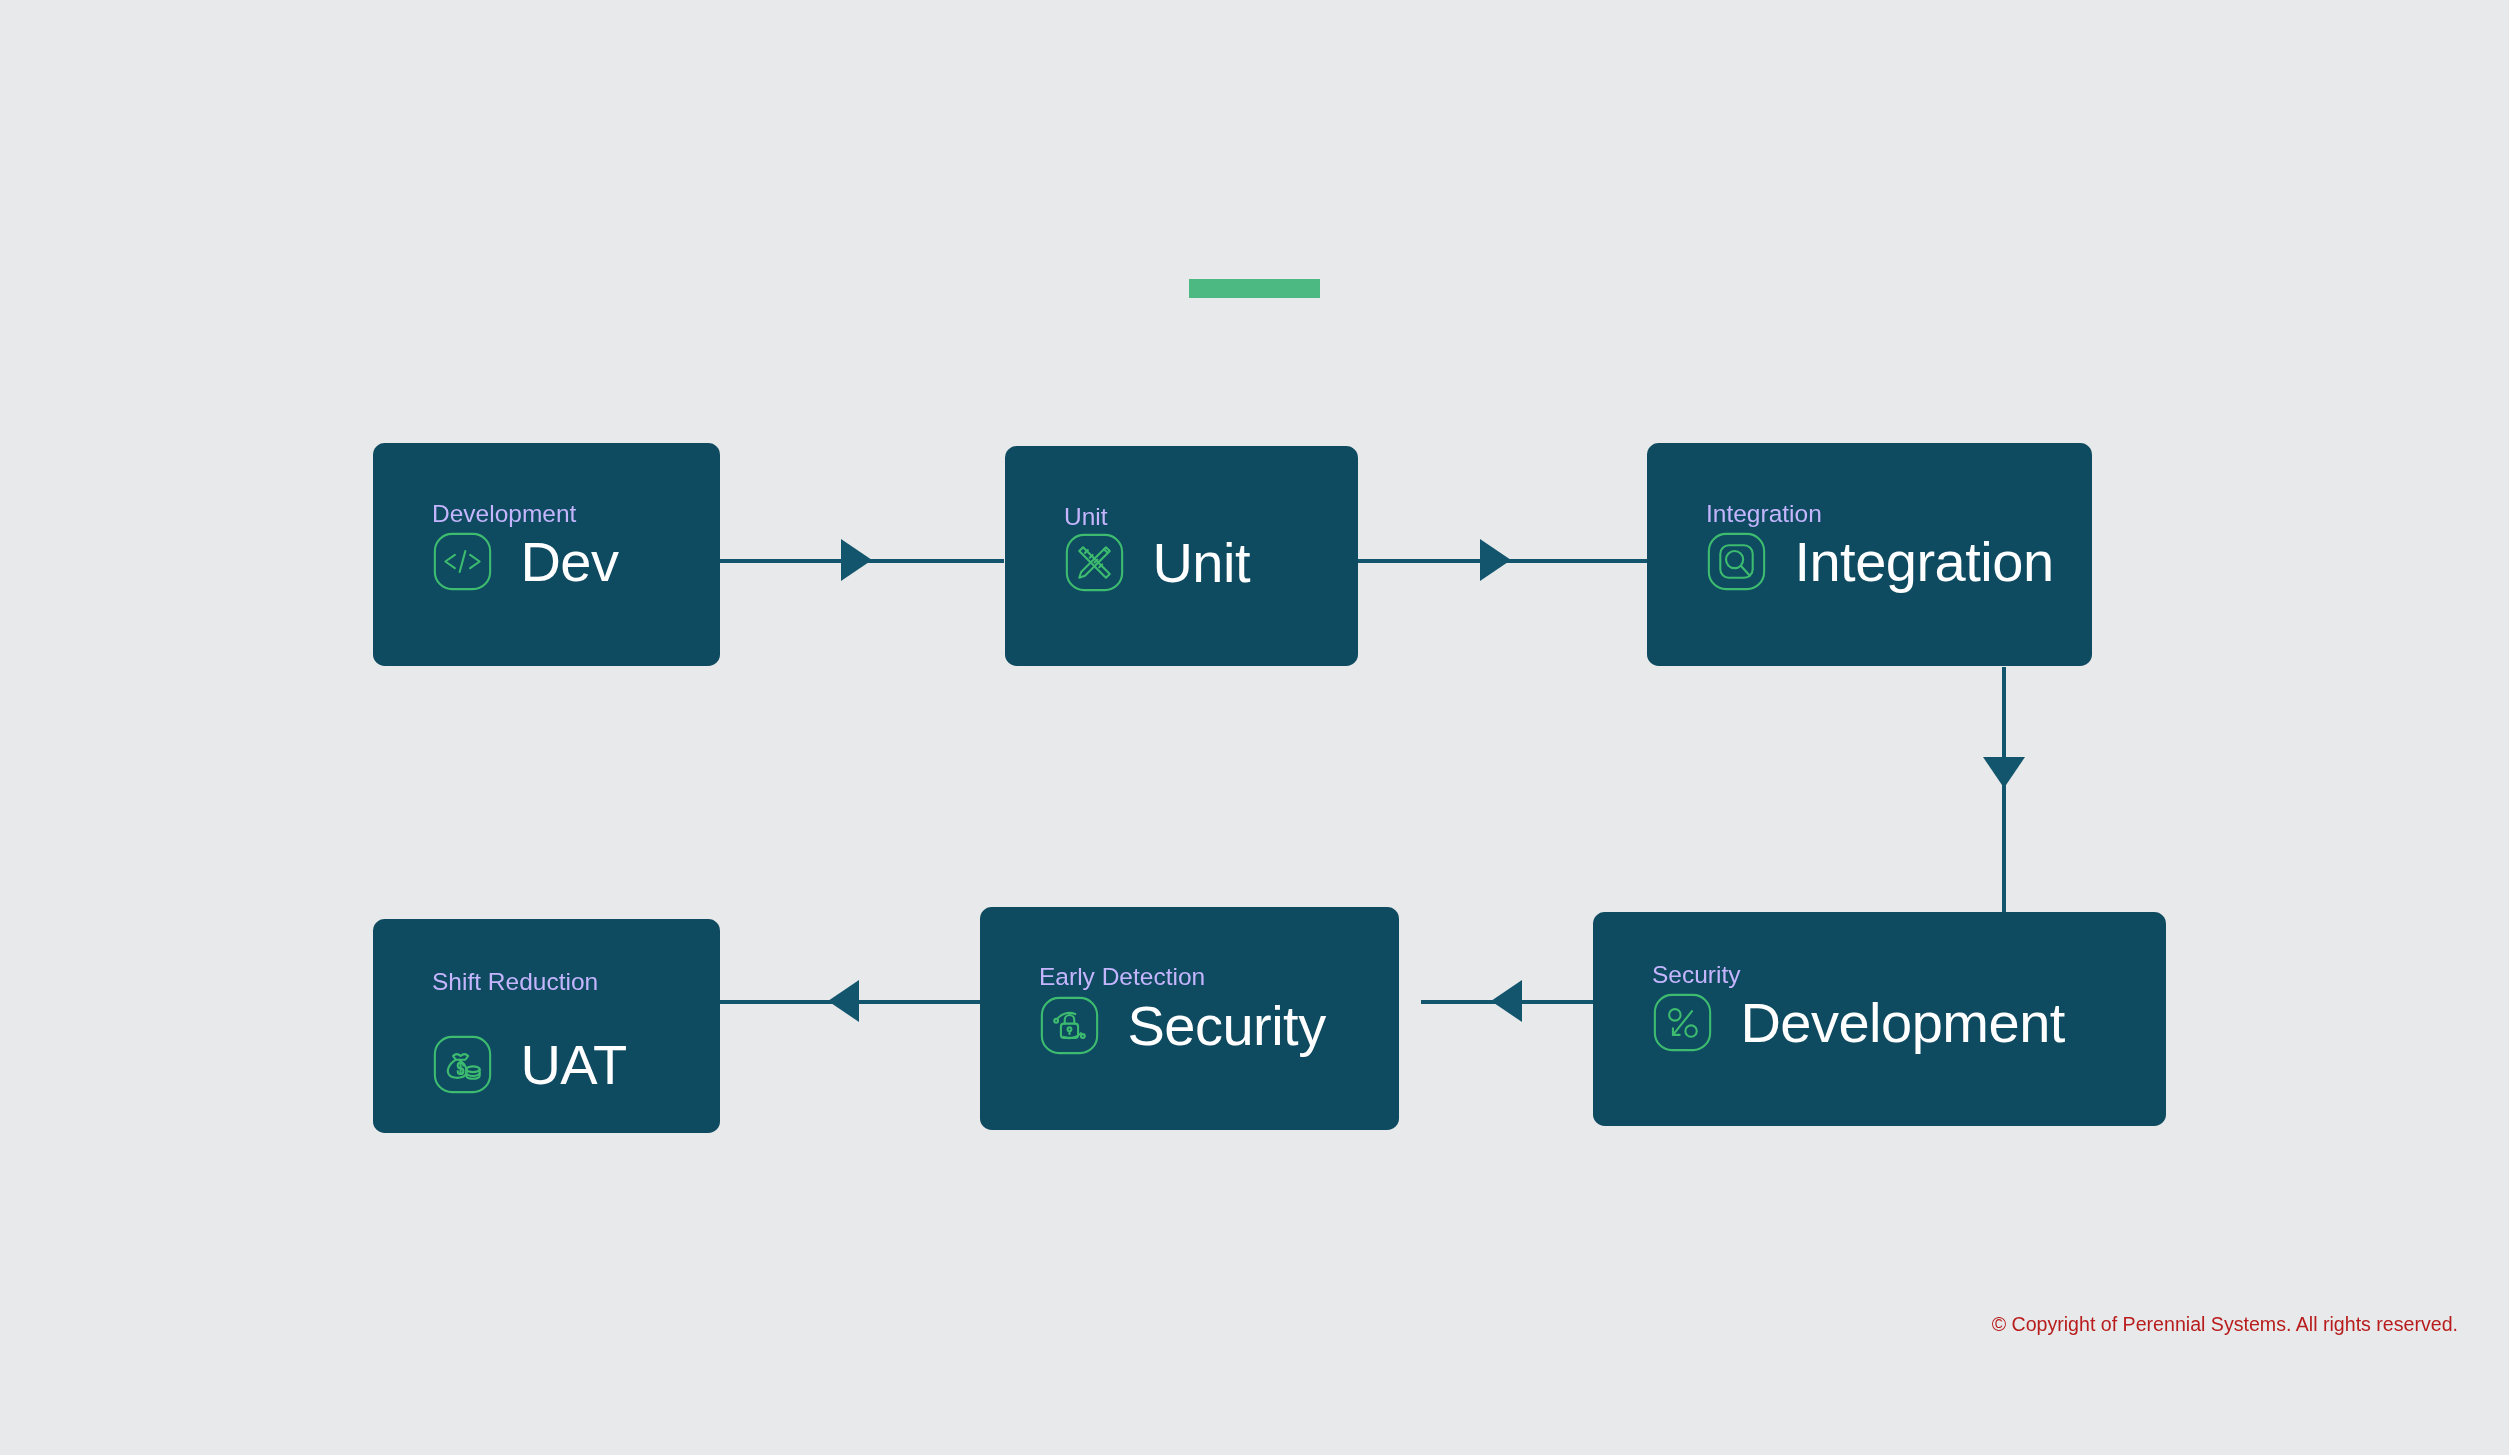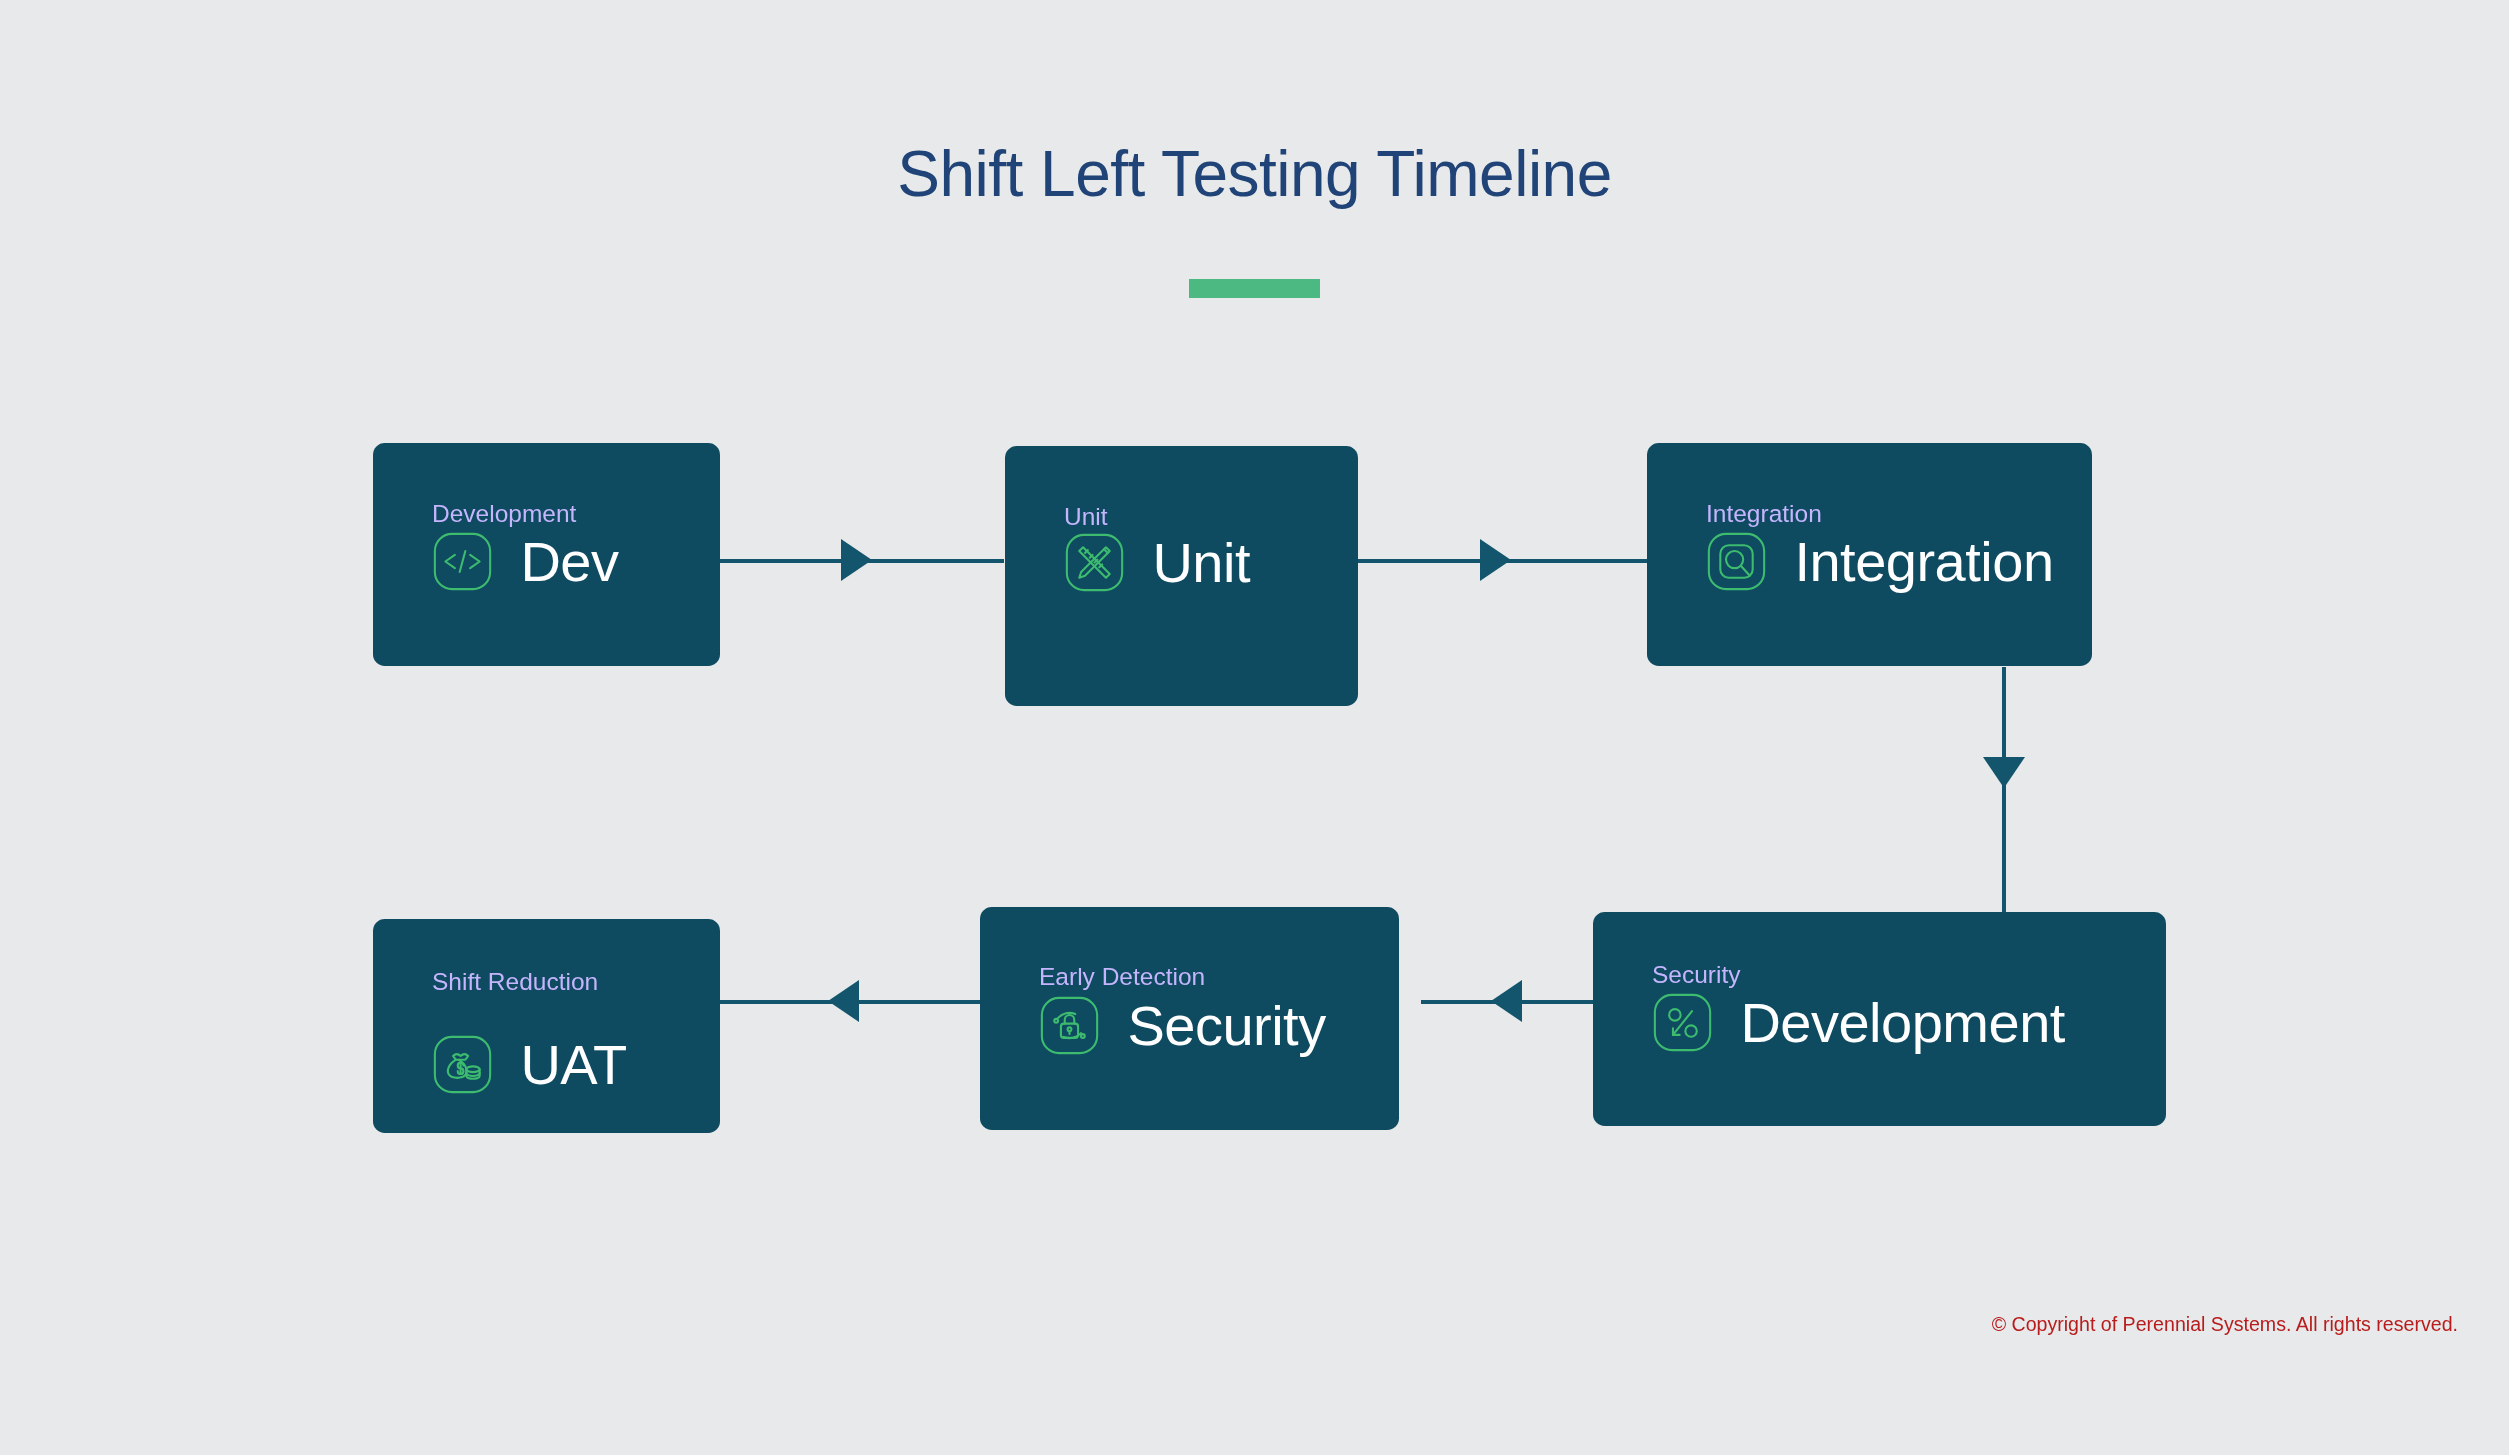--- a/index.html
+++ b/index.html
@@ -77,21 +77,21 @@
     color: #ffffff;
     font-size: 56px;
     font-weight: 400;
     line-height: 1;
     white-space: nowrap;
     letter-spacing: -0.5px;
   }
 
   
   #card-dev        { left: 373px;  top: 443px;  width: 347px; height: 223px; }
-  #card-unit       { left: 1005px; top: 446px;  width: 353px; height: 260px; padding-left: 24px; }
+  #card-unit       { left: 1005px; top: 446px;  width: 353px; height: 220px; padding-left: 24px; }
   #card-integration{ left: 1647px; top: 443px;  width: 445px; height: 223px; }
   #card-performance{ left: 1593px; top: 912px;  width: 573px; height: 214px; }
   #card-early      { left: 980px; top: 907px;  width: 419px; height: 223px; }
   #card-cost       { left: 373px;  top: 919px;  width: 347px; height: 214px; }
 
   #card-dev .card-label,
   #card-integration .card-label { top: 57px; }
   #card-unit .card-label        { top: 57px; }
   #card-performance .card-label { top: 49px; }
   #card-early .card-label       { top: 56px; }
@@ -144,21 +144,20 @@
     font-size: 19.6px;
     color: #b91c1c;
     white-space: nowrap;
   }
 </style>
 </head>
 <body>
 
 <div id="stage">
 
-  <div class="title">Shift Left Testing Timeline</div>
   <div class="title-rule"></div>
 
   <div class="conn-h" style="left:720px; top:559px; width:284px;"></div>
   <div class="arrow arrow-right" style="left:841px; top:539px;"></div>
 
   <div class="conn-h" style="left:1358px; top:559px; width:289px;"></div>
   <div class="arrow arrow-right" style="left:1480px; top:539px;"></div>
 
   <div class="conn-v" style="left:2002px; top:667px; height:247px;"></div>
   <div class="arrow arrow-down" style="left:1983px; top:757px;"></div>

